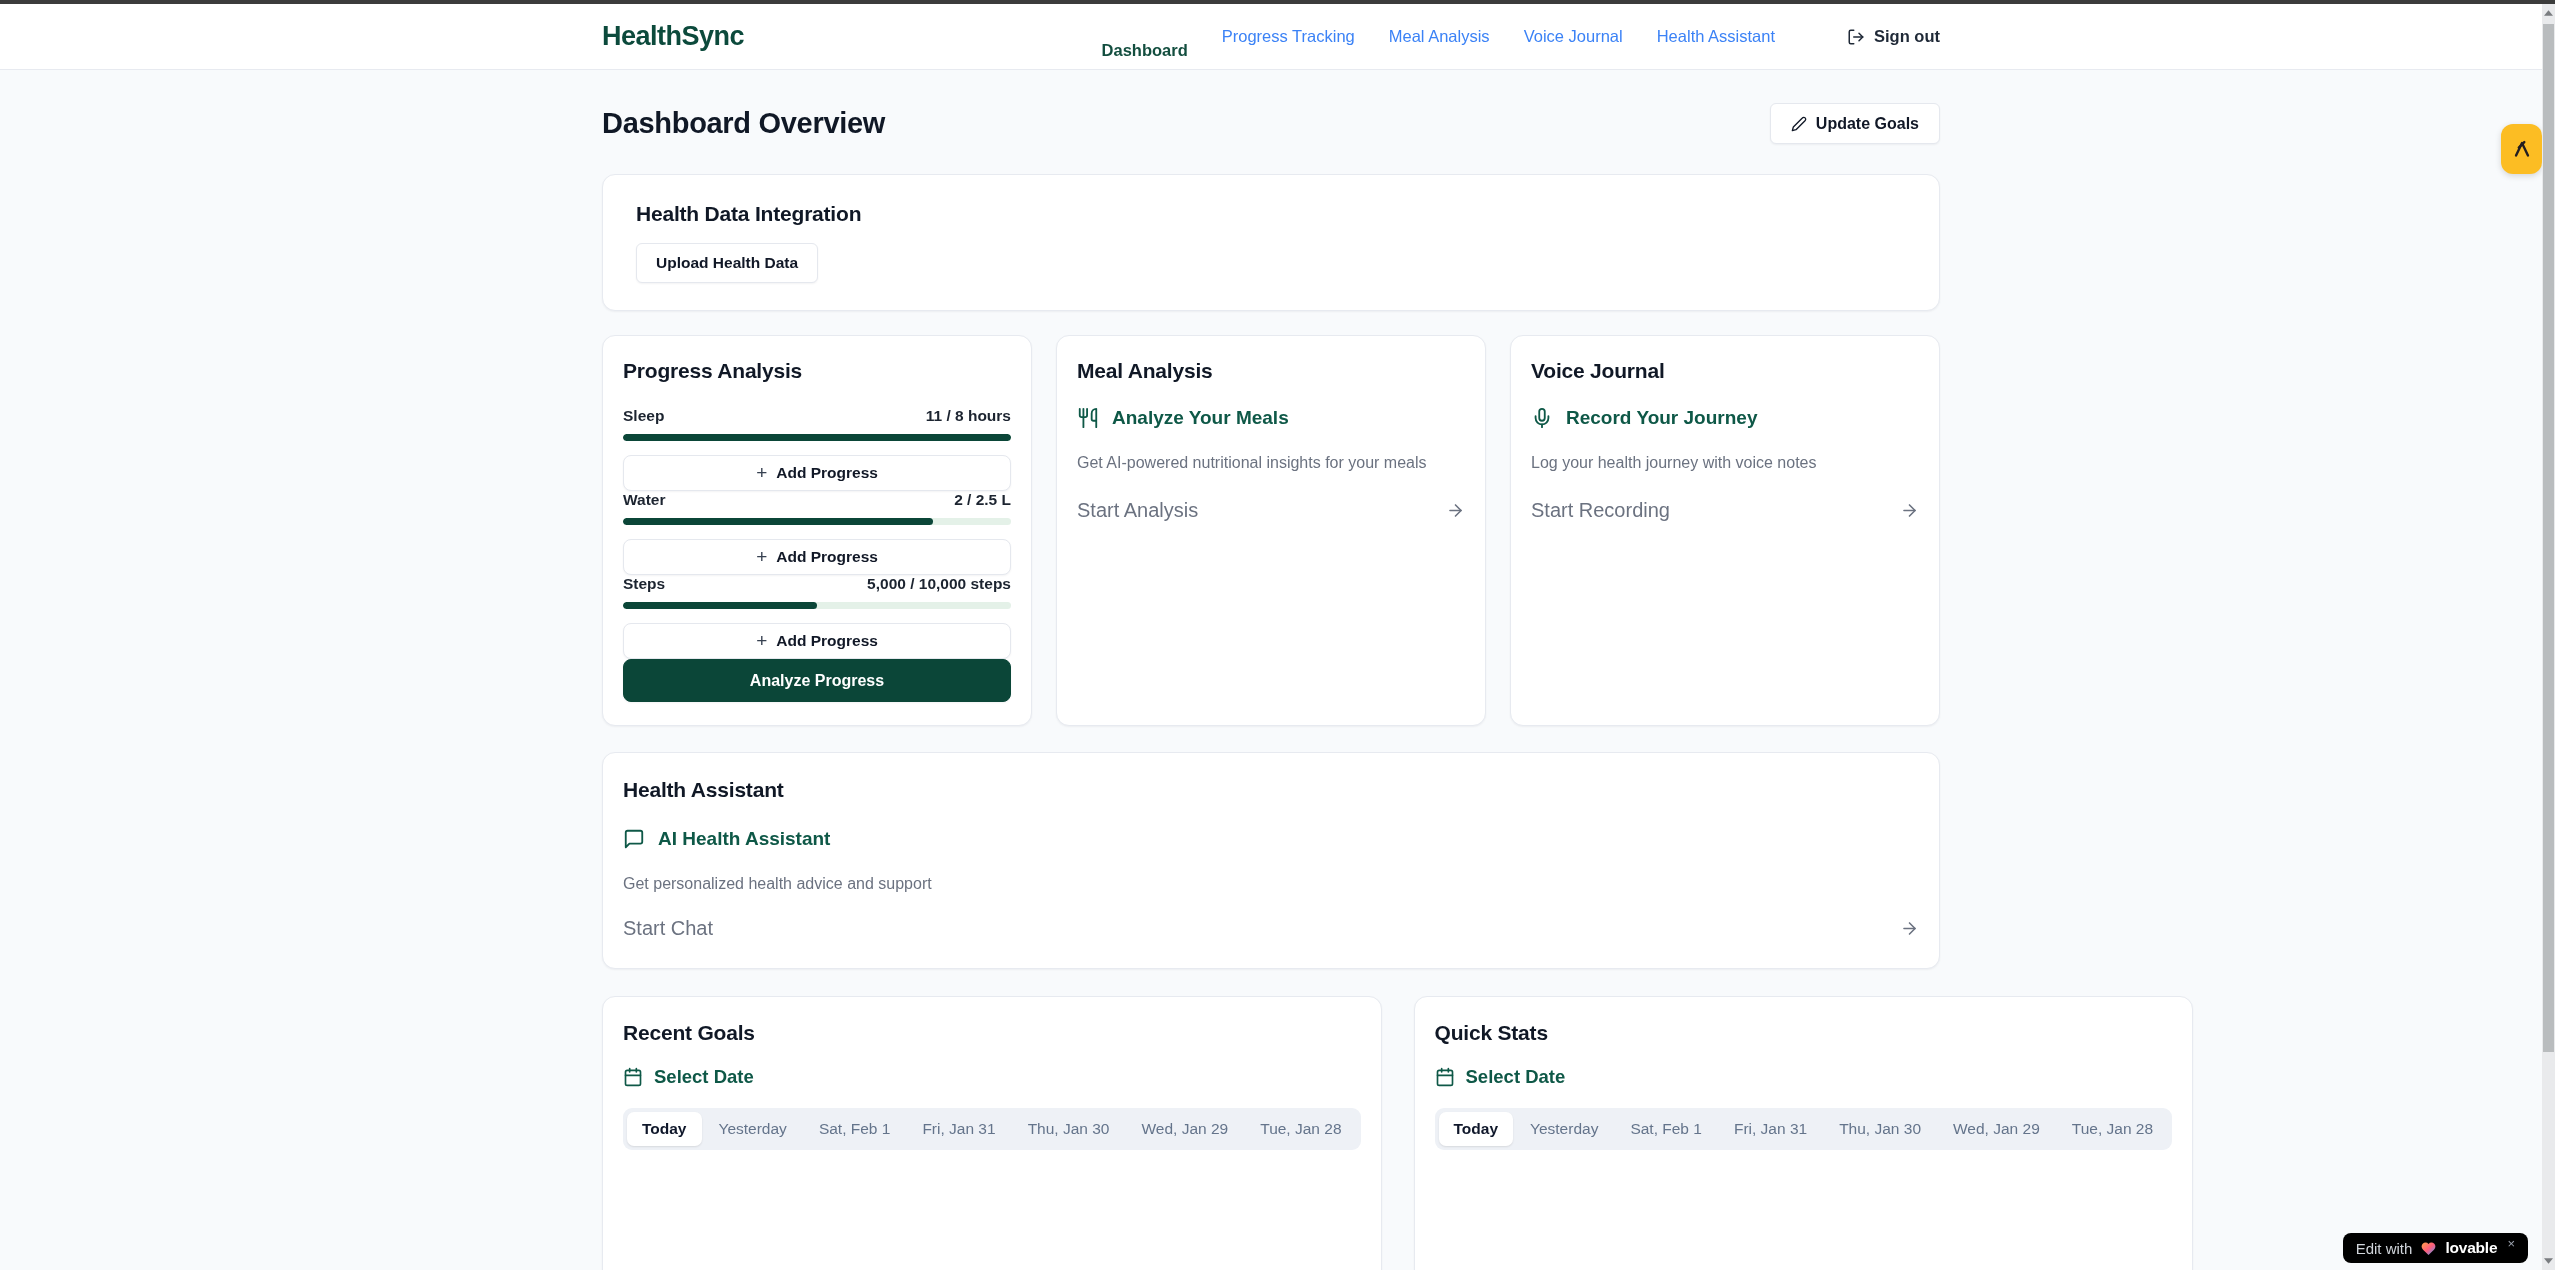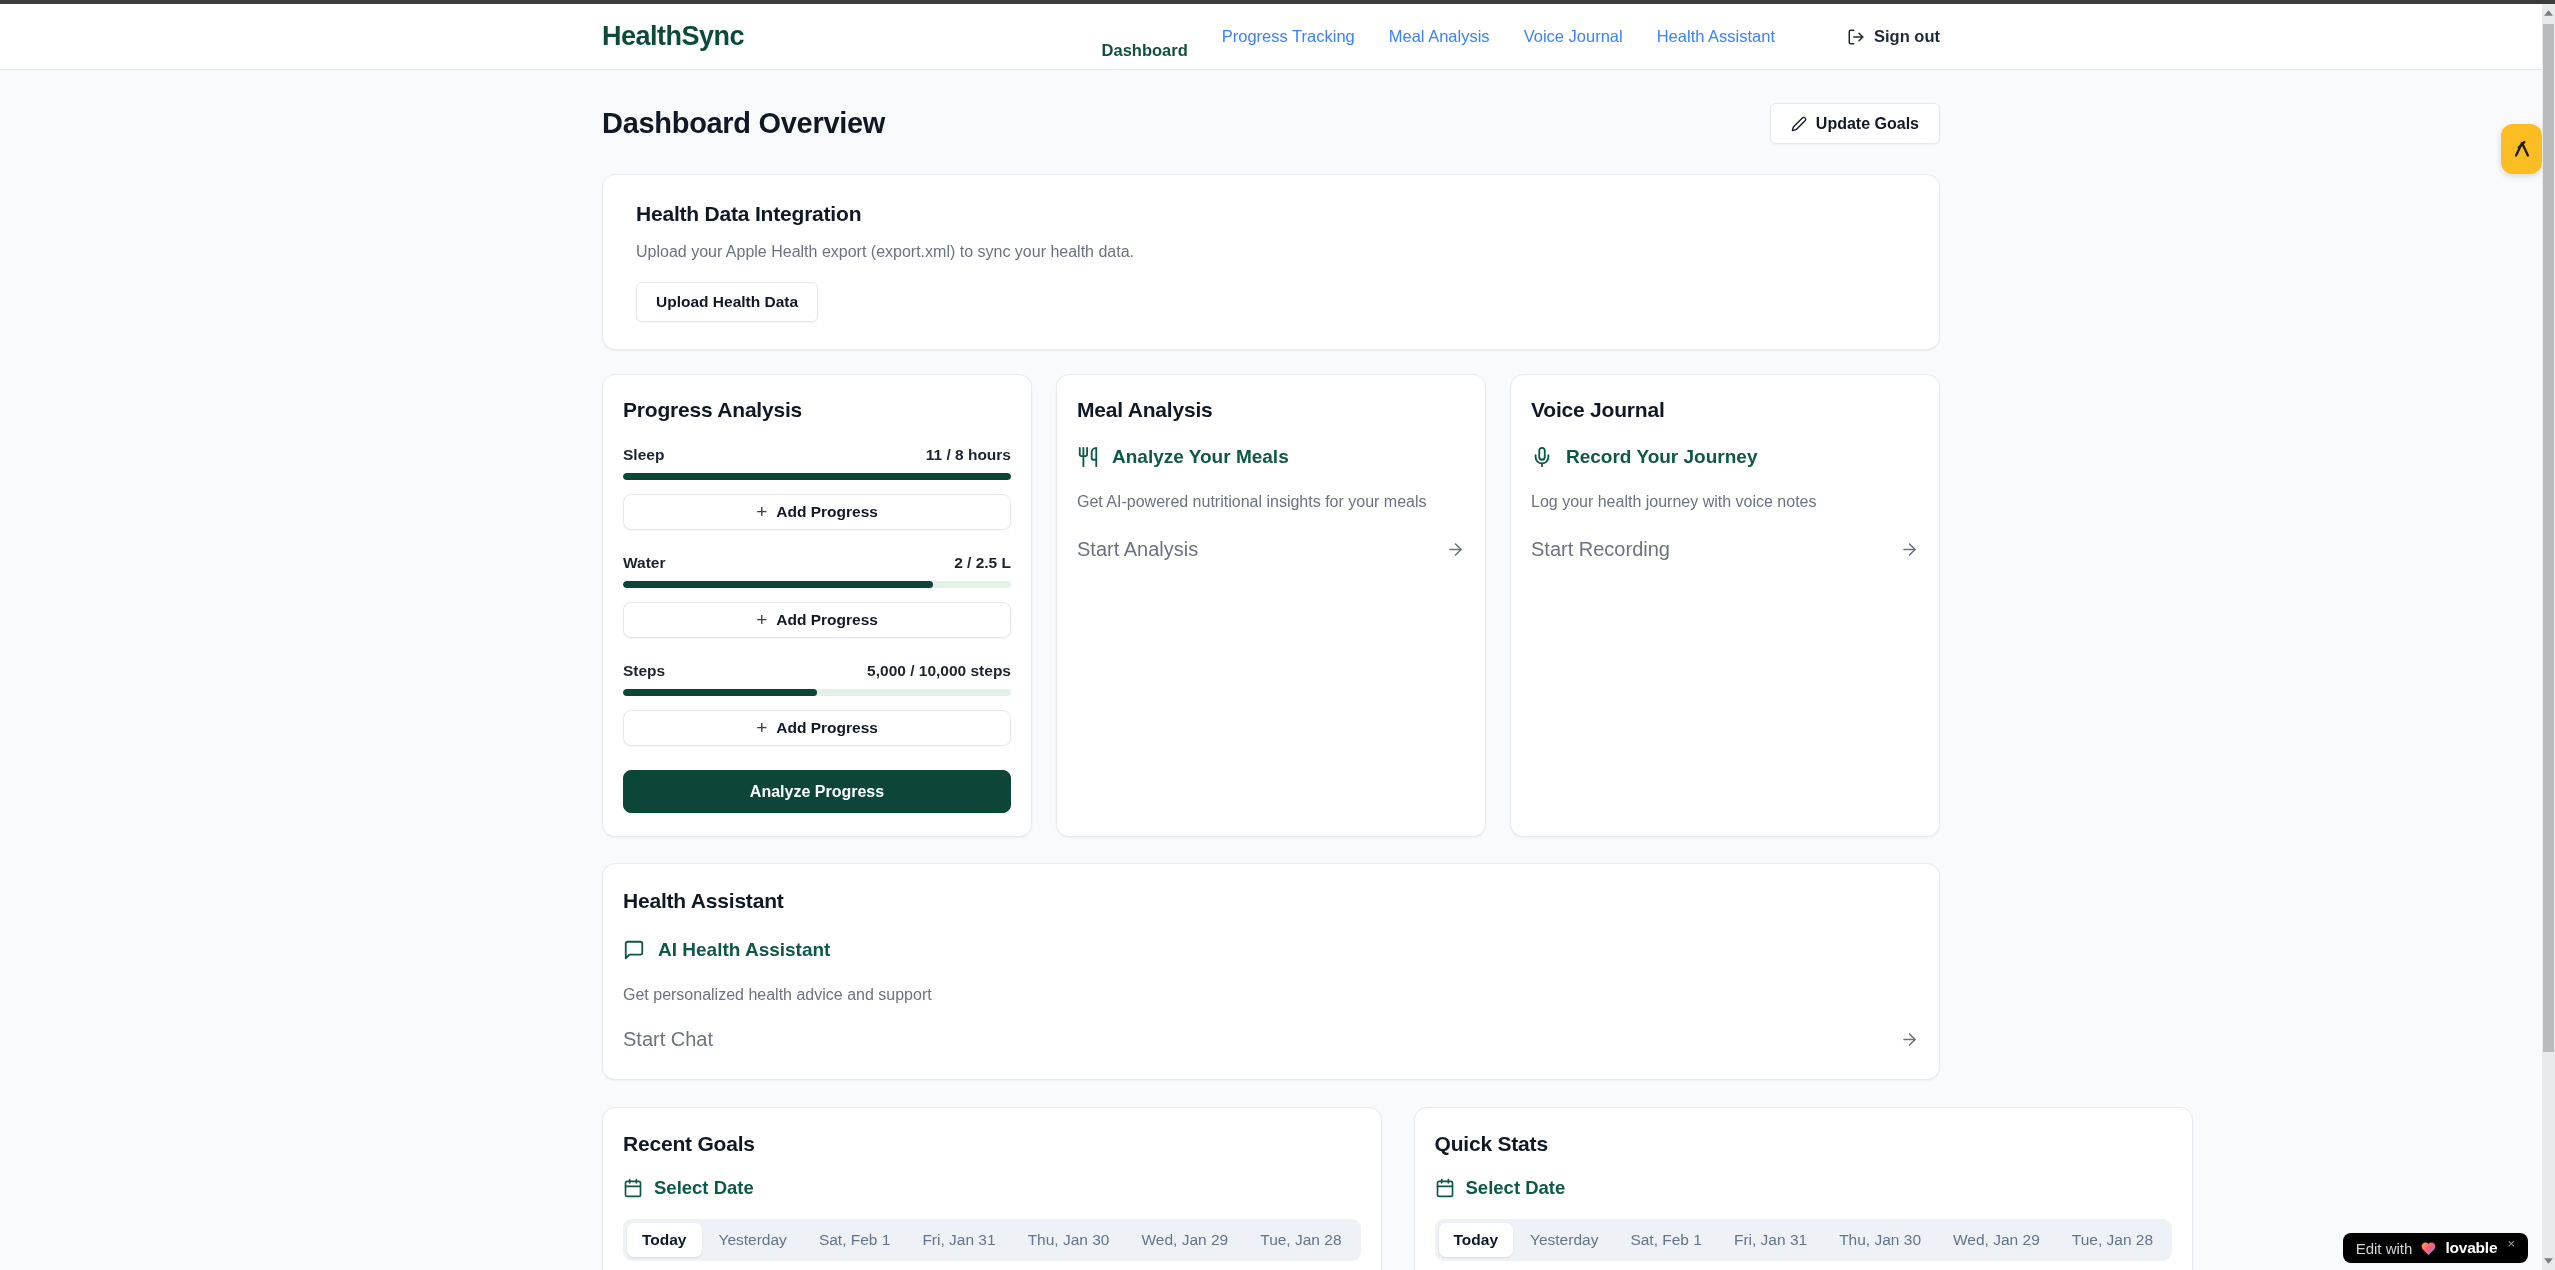--- a/index.html
+++ b/index.html
@@ -52,21 +52,21 @@
   .integration .muted { margin-bottom:21px; }
 
   
   .grid3 { margin-top:24px; display:grid; grid-template-columns:repeat(3,1fr); gap:24px; }
   .pad-card { padding:23px 20px; }
   .pad-card .card-title { margin-bottom:24px; }
 
   .metric-head { display:flex; justify-content:space-between; align-items:center; font-size:15.5px; font-weight:700; color:#1c2430; margin-bottom:9px; }
   .bar { height:7px; border-radius:99px; background:#e4f1e8; overflow:hidden; margin-bottom:13px; }
   .bar-fill { height:100%; background:#0b4638; border-radius:99px; }
-  .metric { margin-bottom:24px; }
+  .metric { }
   .metric .btn-add { margin-top:1px; }
 
   .feature-row { display:flex; align-items:center; gap:13px; margin-bottom:25px; color:#0e5847; }
   .feature-label { font-size:19px; font-weight:700; color:#0e5847; }
   .mini-desc { margin-bottom:27px; }
   .action-row { display:flex; align-items:center; justify-content:space-between; color:#6b7280; cursor:pointer; }
   .action-label { font-size:20px; color:#6b7280; }
 
   
   .assistant { margin-top:26px; padding:25px 20px 28px; }
@@ -141,21 +141,20 @@
           <svg width="16" height="16" viewBox="0 0 24 24" fill="none" stroke="#111827" stroke-width="2" stroke-linecap="round" stroke-linejoin="round">
               <path d="M17 3a2.85 2.83 0 1 1 4 4L7.5 20.5 2 22l1.5-5.5Z"></path>
             </svg>
         </span>
         <span>Update Goals</span>
       </button>
     </div>
 
     <section class="card integration">
       <div class="card-title">Health Data Integration</div>
-      <div class="muted">Upload your Apple Health export (export.xml) to sync your health data.</div>
       <button class="btn btn-upload">Upload Health Data</button>
     </section>
 
     <section class="grid3">
 
       <div class="card pad-card">
         <div class="card-title">Progress Analysis</div>
 
         <div class="metric">
           <div class="metric-head">

